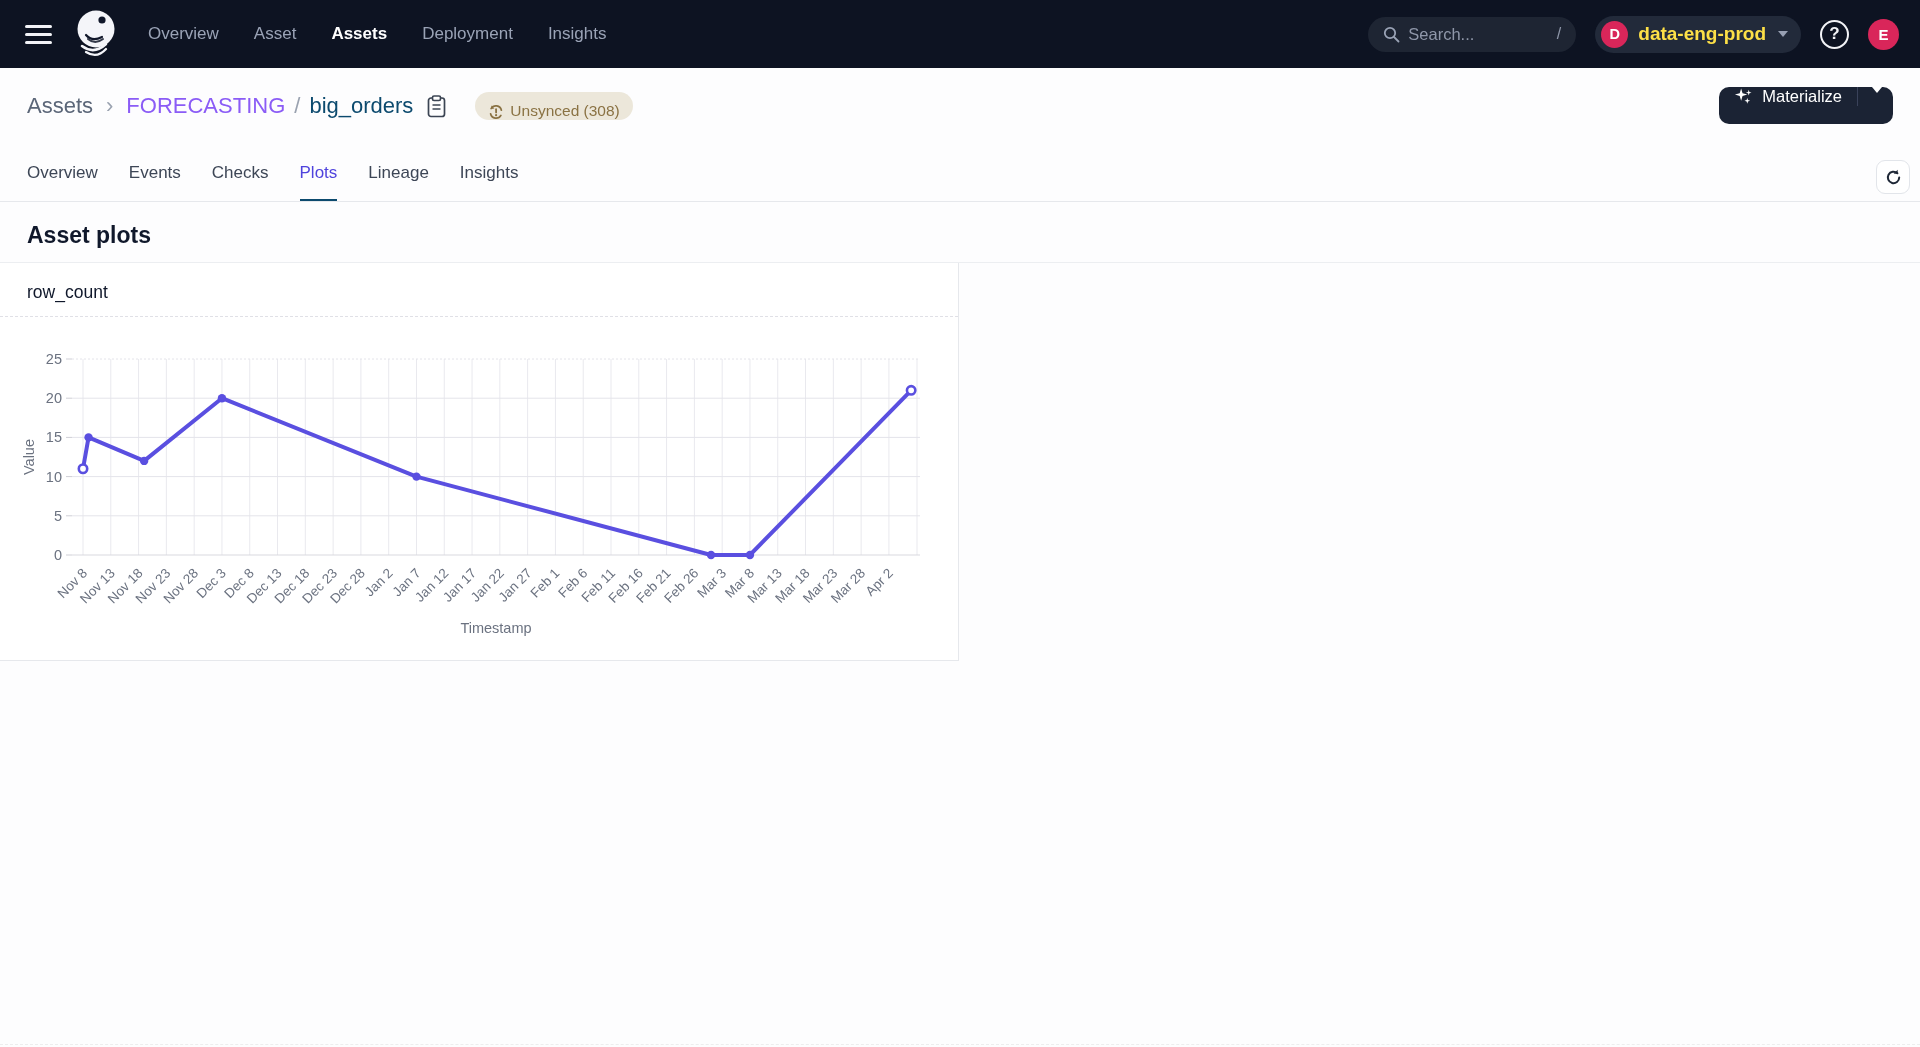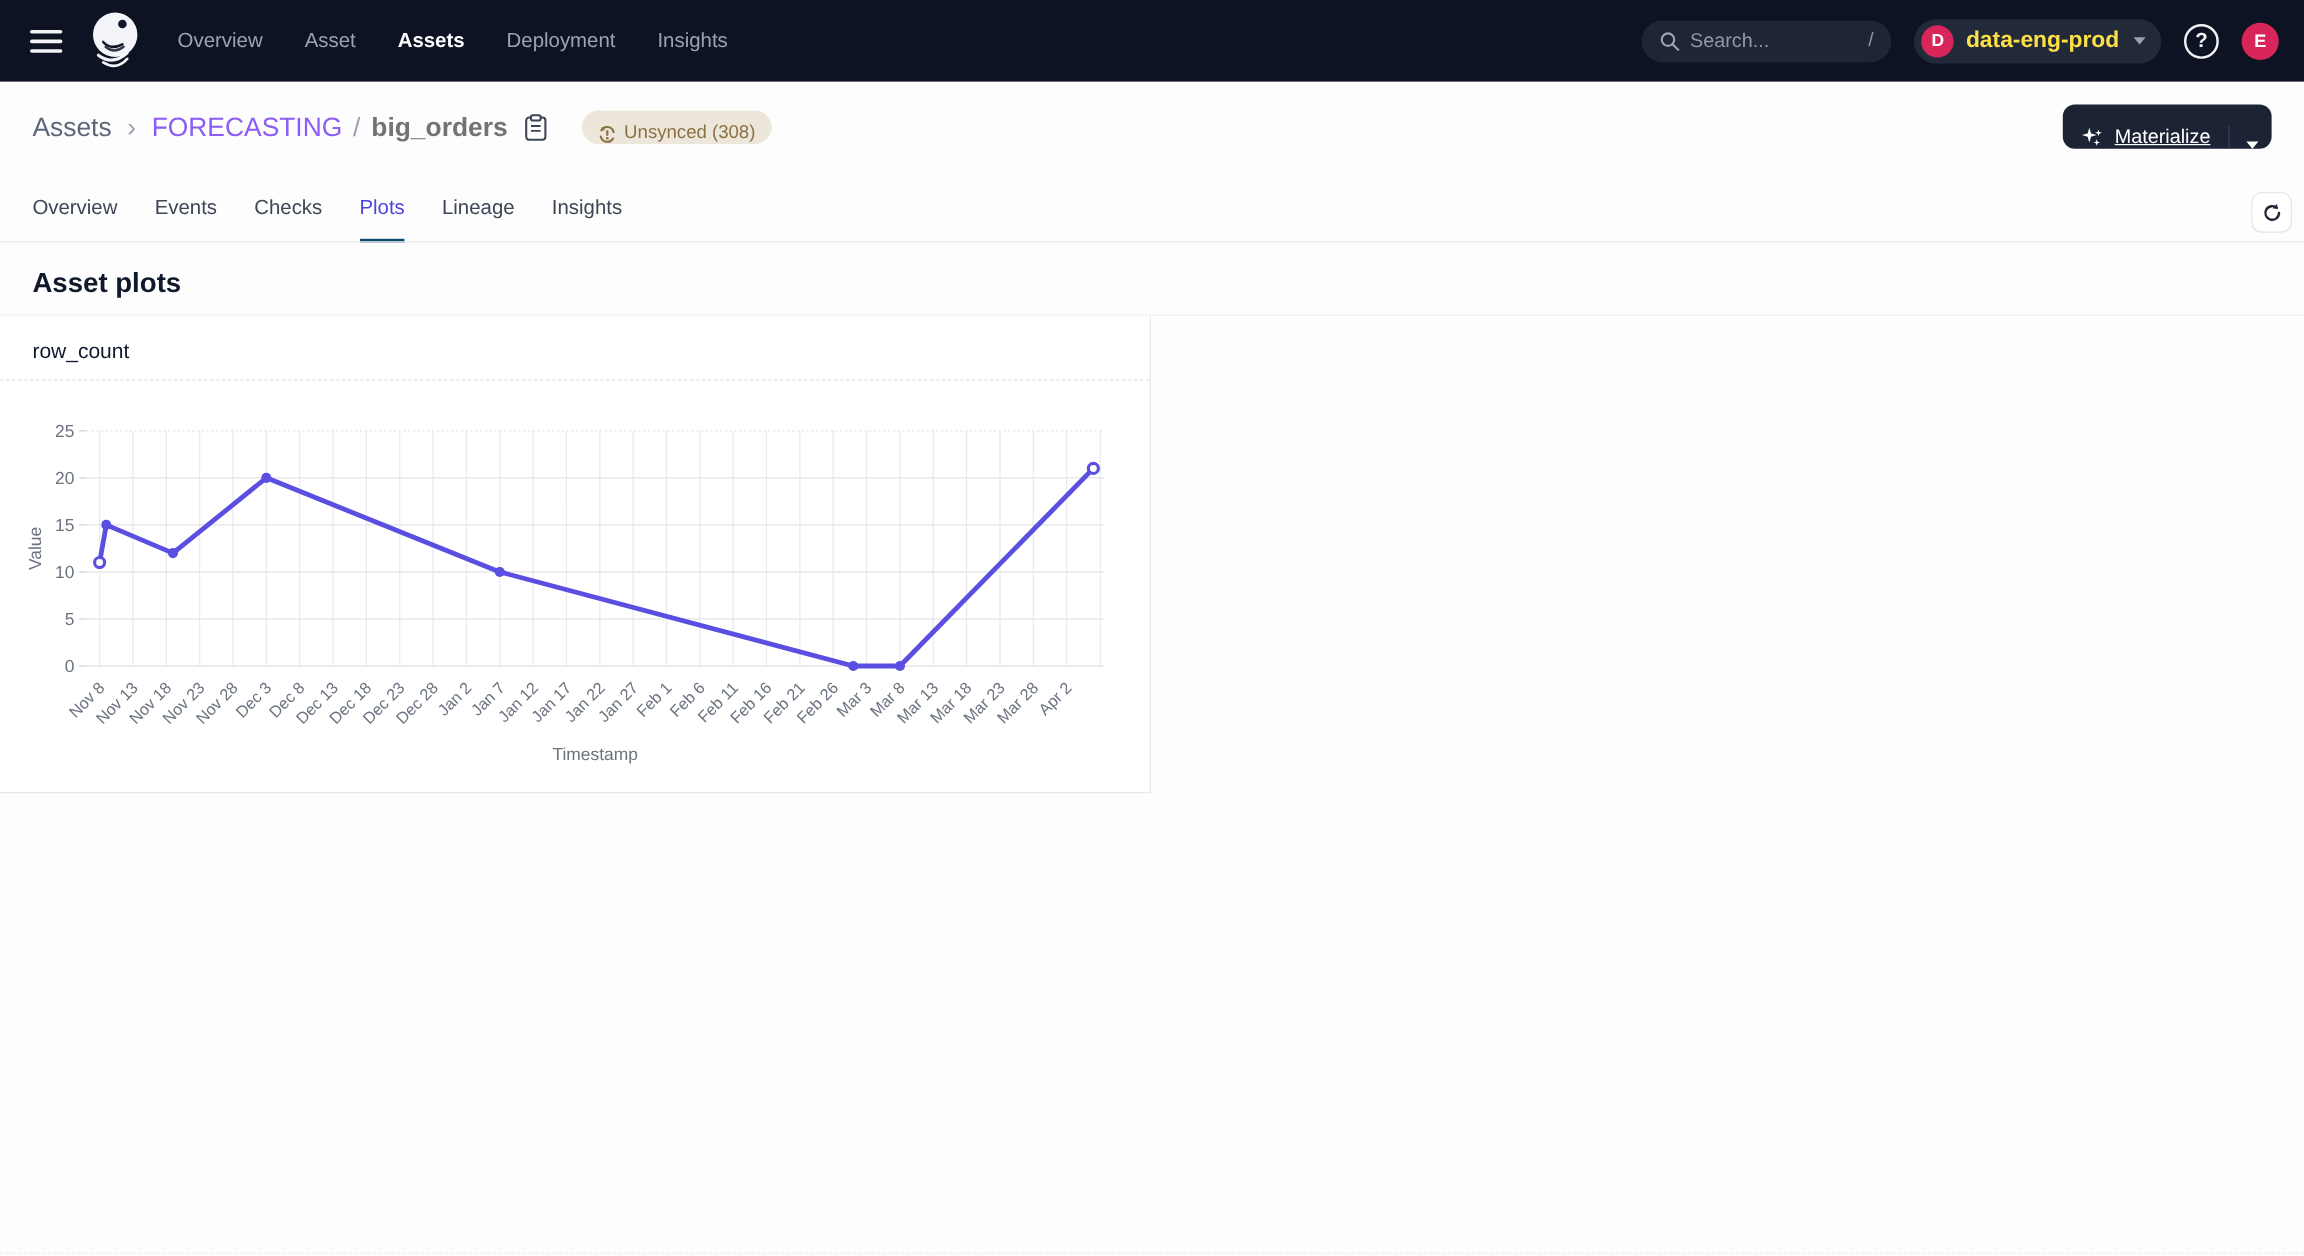--- a/index.html
+++ b/index.html
@@ -47,31 +47,31 @@
   .avatar {
     width:31px; height:31px; border-radius:50%; background:#d9265a; color:#fff;
     display:flex; align-items:center; justify-content:center; font-size:15px; font-weight:700; cursor:pointer;
   }
   
   .crumb-row { position:absolute; top:92px; left:27px; display:flex; align-items:center; font-size:22px; }
   .crumb-root { color:#5b6678; cursor:pointer; }
   .crumb-chev { color:#9aa2b0; margin:0 13px; font-size:22px; }
   .crumb-group { color:#8b5cf6; cursor:pointer; }
   .crumb-slash { color:#9aa2b0; margin:0 9px; }
-  .crumb-asset { color:#737373; font-weight:700; }
+  .crumb-asset { color:#0c4a6e; font-weight:400; }
   .copy-btn { margin-left:14px; cursor:pointer; display:flex; align-items:center; }
   .badge {
     margin-left:29px; height:28px; background:#ece7da; border-radius:14px;
     display:flex; align-items:flex-end; gap:6px; padding:0 13px;
     color:#8a7243; font-size:15.5px; cursor:pointer;
   }
   
   .mat-btn {
     position:absolute; top:87px; right:27px; height:37px; background:#1b2334;
-    border-radius:10px; display:flex; align-items:flex-end; color:#fff; cursor:pointer;text-decoration:underline;
+    border-radius:10px; display:flex; align-items:flex-start; color:#fff; cursor:pointer;
   }
   .mat-main { display:flex; align-items:center; gap:9px; padding:0 15px; font-size:16.5px; border-right:1px solid #3a425a; }
   .mat-caret { width:35px; display:flex; align-items:center; justify-content:center; }
   
   .tabs { position:absolute; top:163px; left:27px; display:flex; gap:31px; font-size:17px; }
   .tab { color:#3d4656; padding-bottom:16px; cursor:pointer; }
   .tab.active { color:#4f43dd; font-weight:500; border-bottom:3px solid #0c4a6e; }
   .tabs-divider { position:absolute; top:201px; left:0; width:1920px; height:1px; background:#e6e8ec; }
   .refresh-btn {
     position:absolute; top:160px; left:1876px; width:34px; height:34px;

